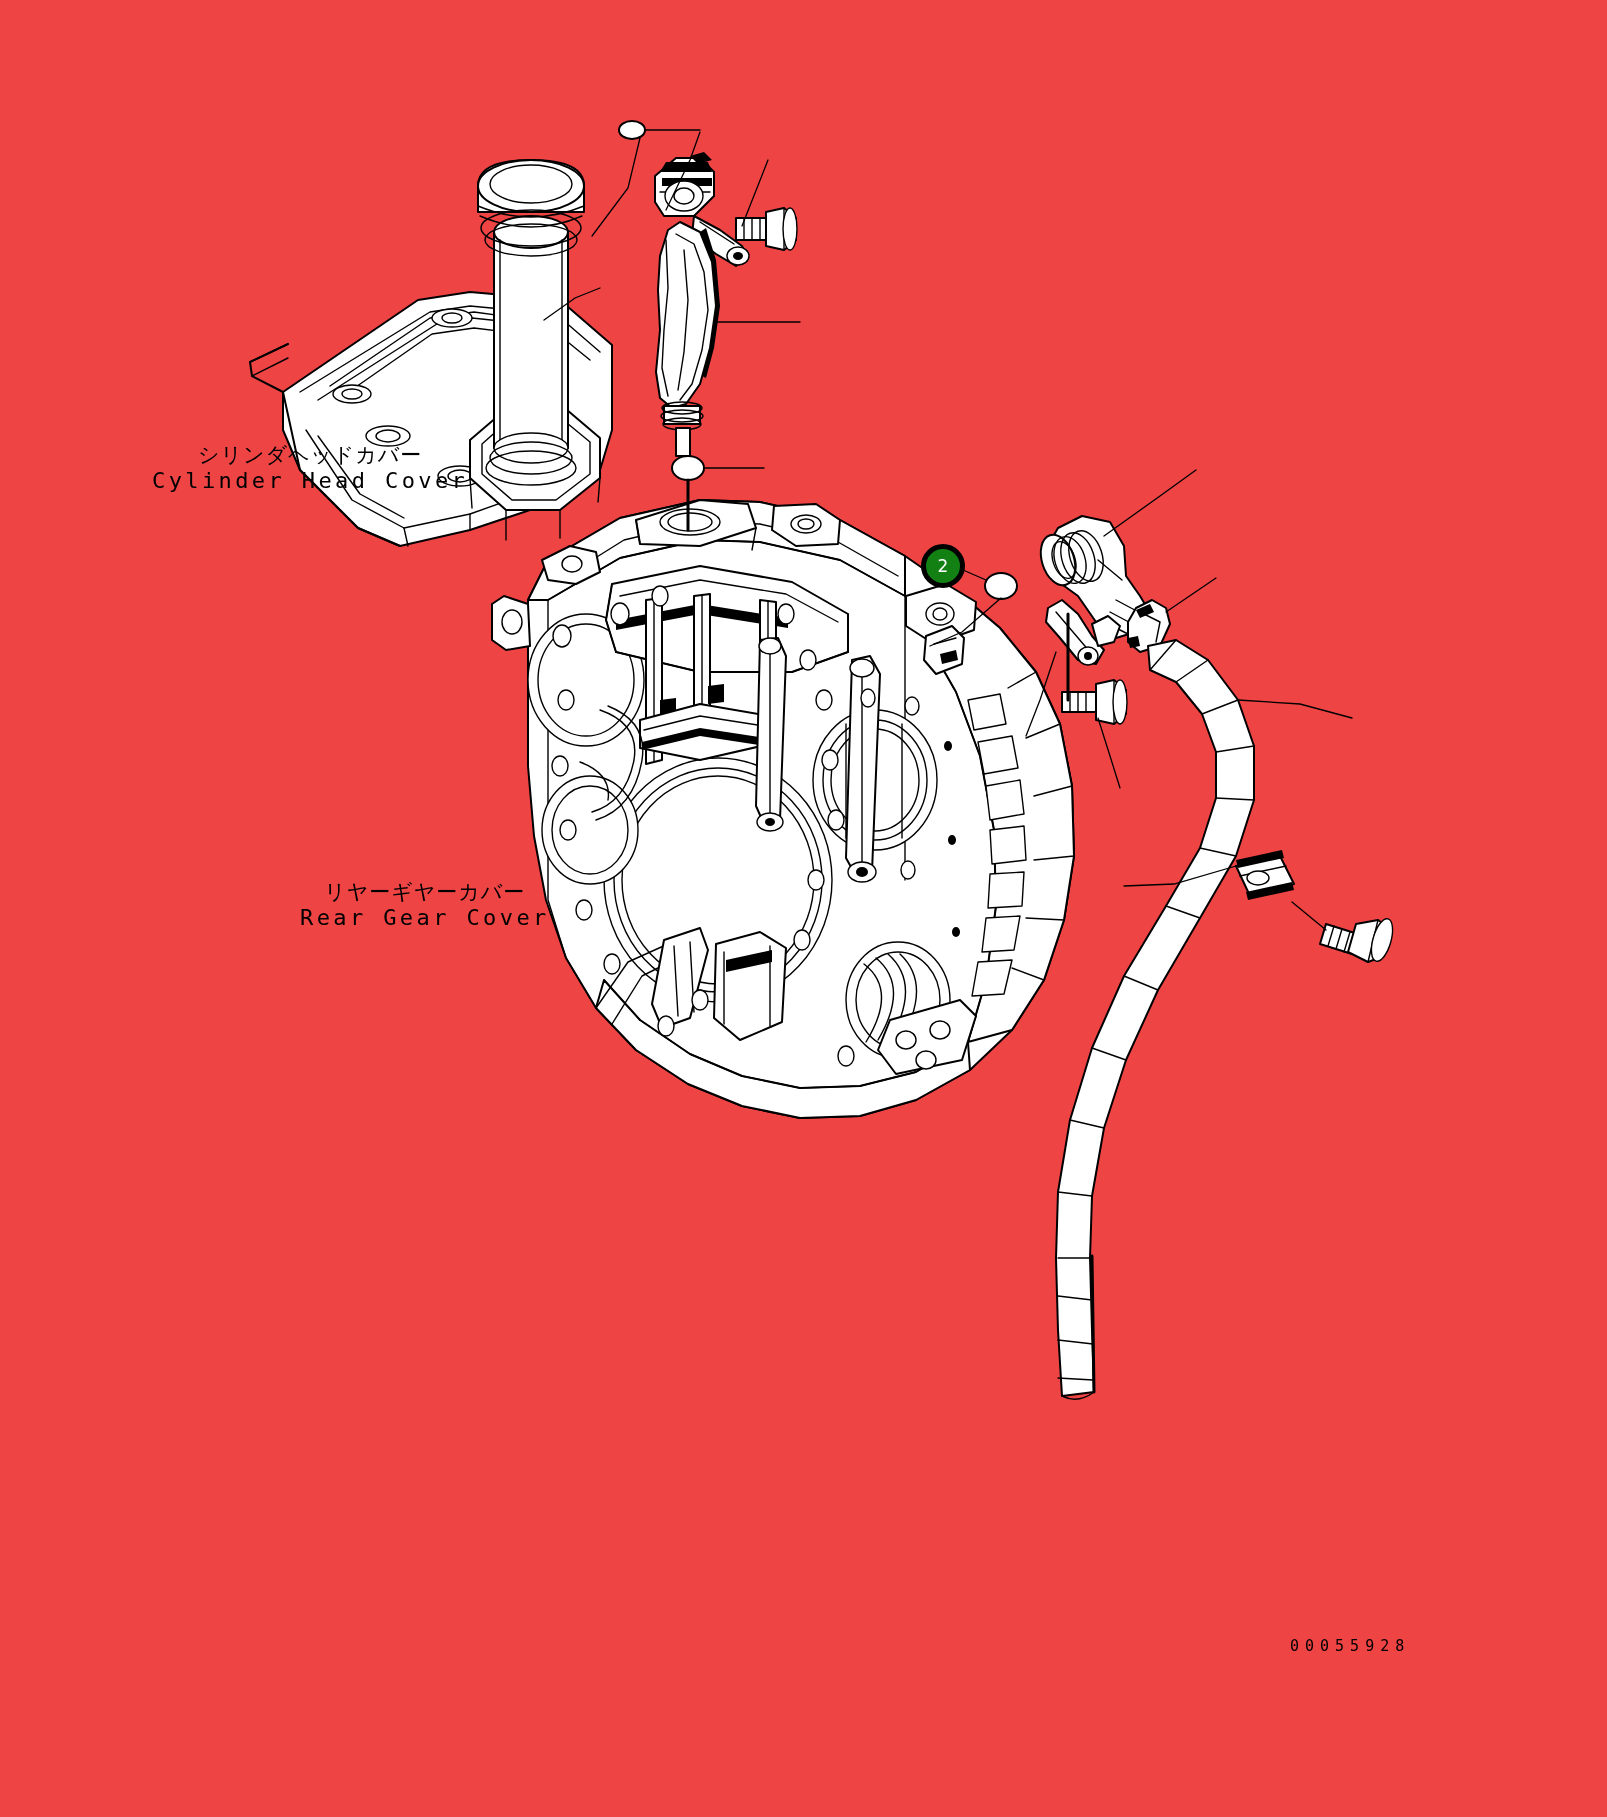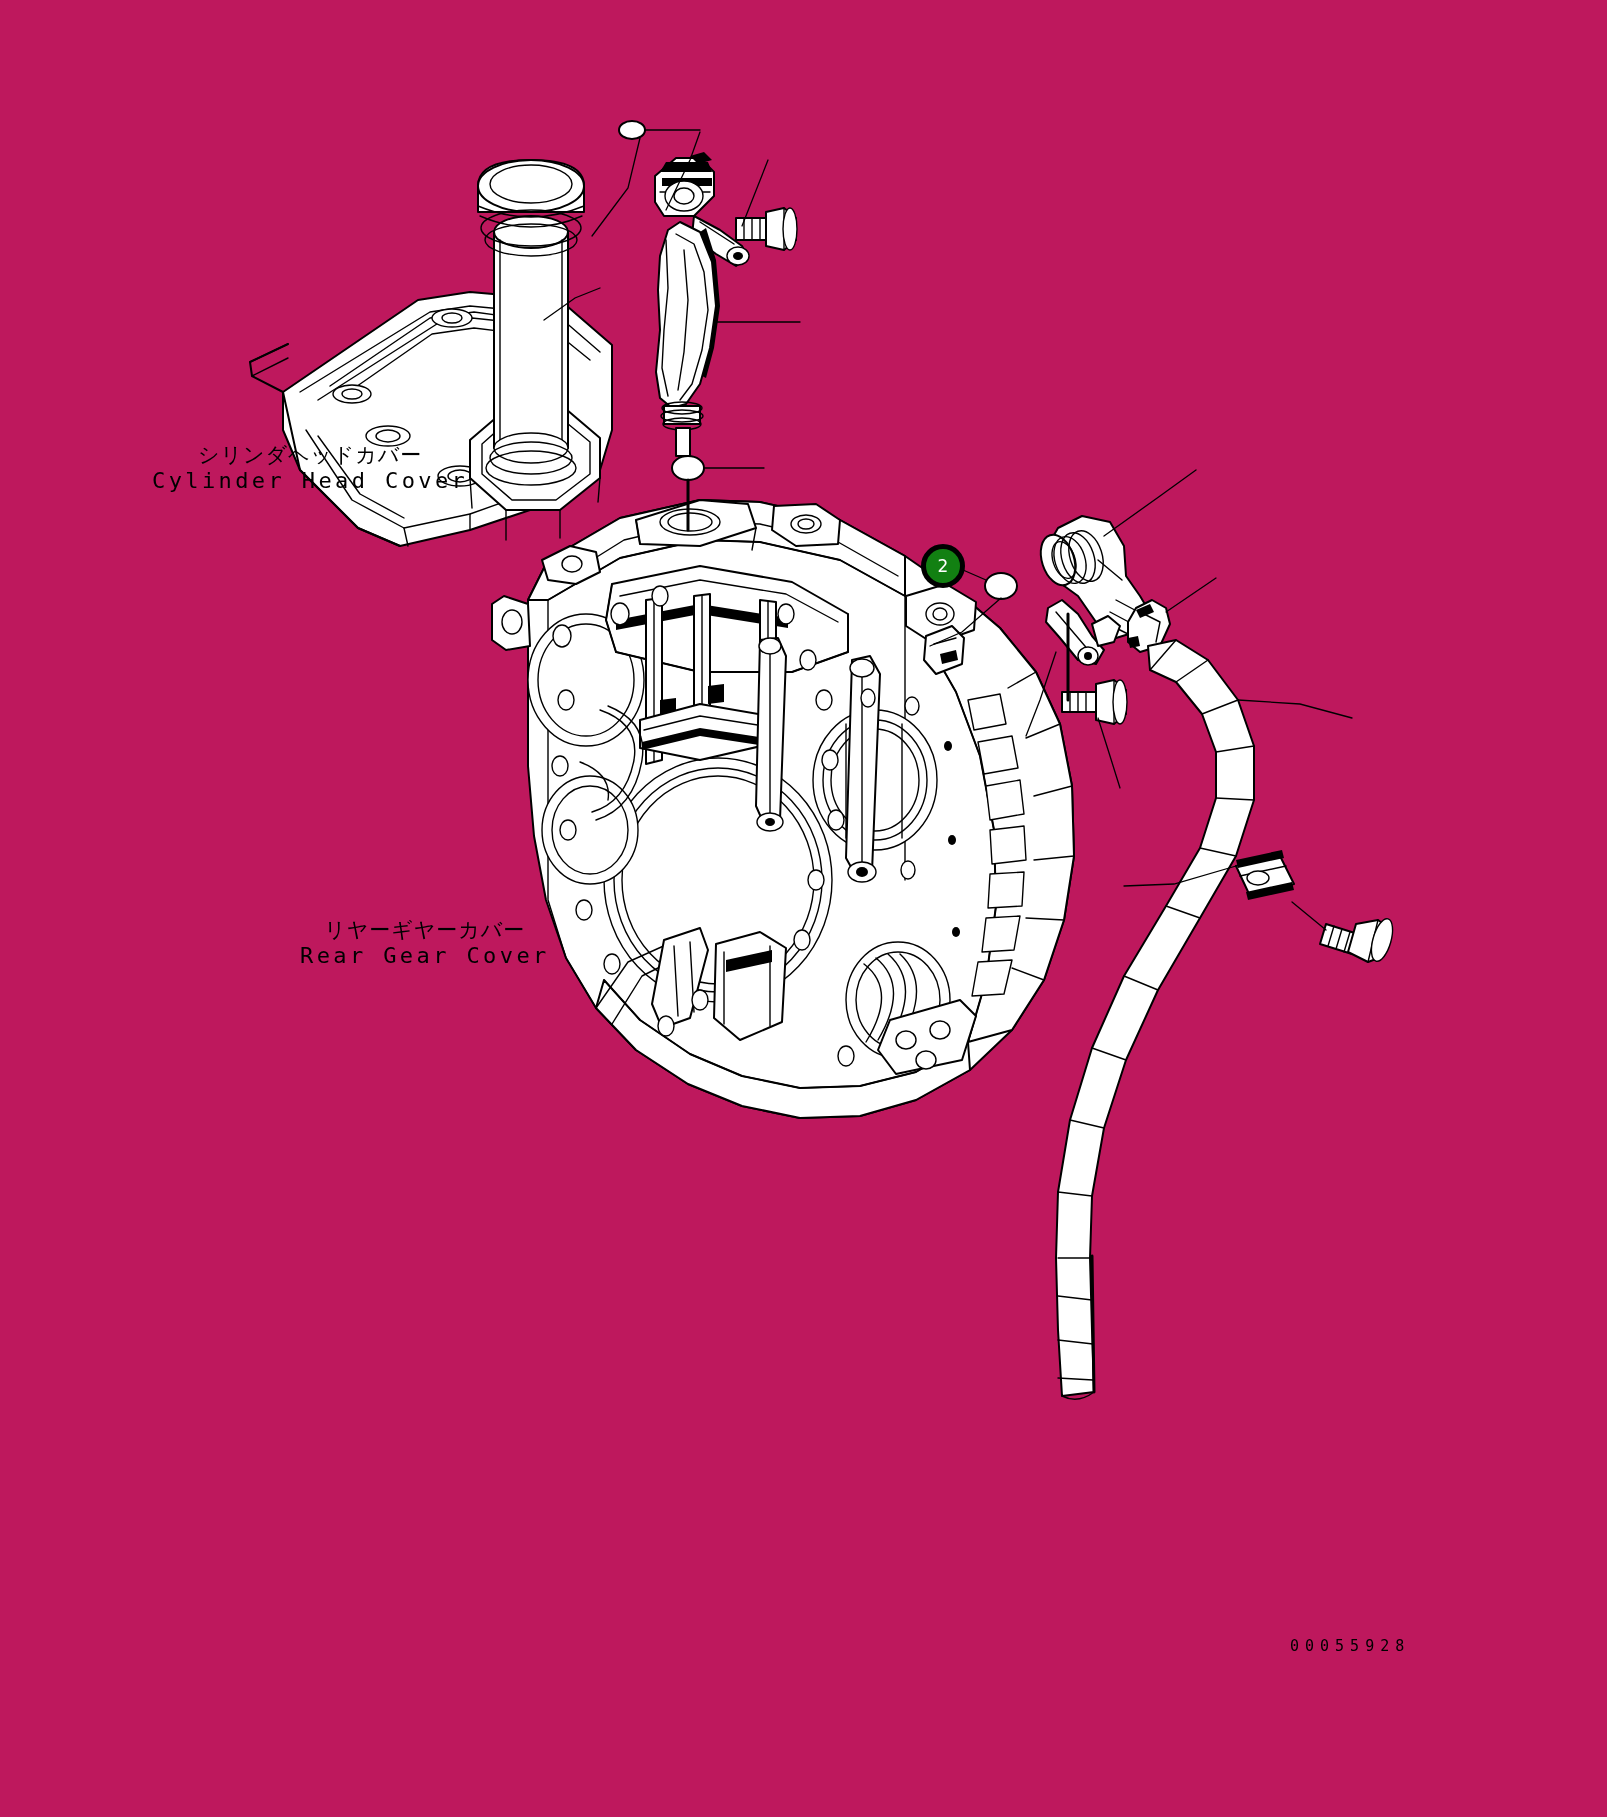--- a/index.html
+++ b/index.html
@@ -1,40 +1,40 @@
 <!DOCTYPE html>
 <html><head>
 <meta charset="utf-8">
 <title>Parts Diagram</title>
 <style>
   html,body{margin:0;padding:0;background:#ffffff;}
   body{
     width:1607px;height:1817px;position:relative;overflow:hidden;
     font-family:"Liberation Sans", sans-serif;
   }
-  #sheet{position:absolute;inset:0;background:#be185d;}
+  #sheet{position:absolute;inset:0;background:#ef4444;}
   #art{position:absolute;left:0;top:0;width:1607px;height:1817px;}
 
   
   .part-label{
     position:absolute;text-align:center;color:#000;
     font-family:"DejaVu Sans", sans-serif;
     line-height:1.18;white-space:nowrap;
   }
   .part-label .jp{
     display:block;font-size:21px;letter-spacing:1.0px;
     font-family:"DejaVu Sans", sans-serif;
   }
   .part-label .en{
     display:block;font-size:22px;letter-spacing:3.4px;
     font-family:"DejaVu Sans Mono", monospace;
   }
 
   #lbl-cyl-head-cover{left:152px;top:443px;}
-  #lbl-rear-gear-cover{left:300px;top:918px;}
+  #lbl-rear-gear-cover{left:300px;top:880px;}
   #lbl-flywheel-housing{left:800px;top:1145px;}
 
   
   #callout-2{
     position:absolute;left:921px;top:544px;
     width:44px;height:44px;border-radius:50%;
     background:#128012;border:5px solid #000;
     box-sizing:border-box;
     display:flex;align-items:center;justify-content:center;
     color:#ffffff;font-size:17px;line-height:1;

